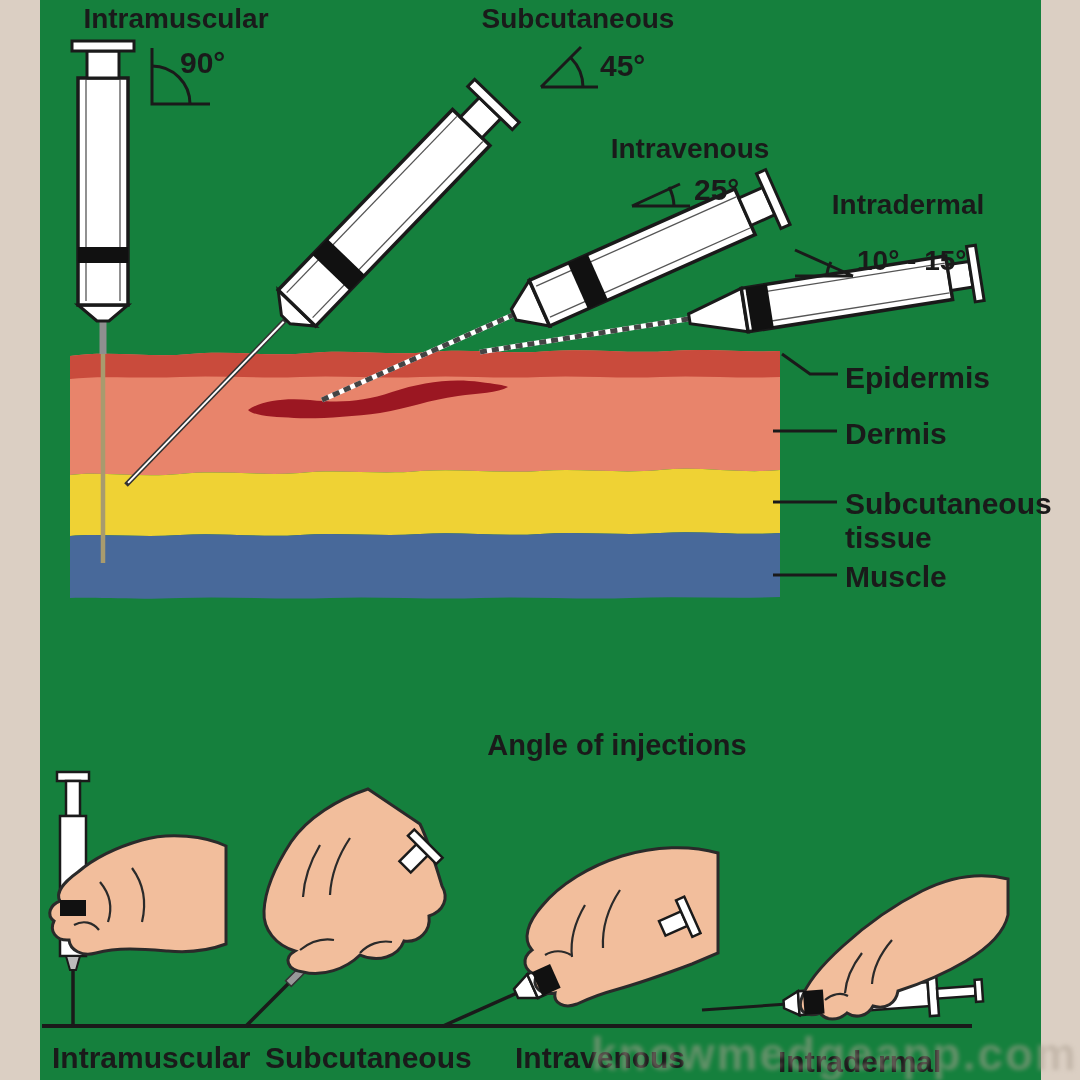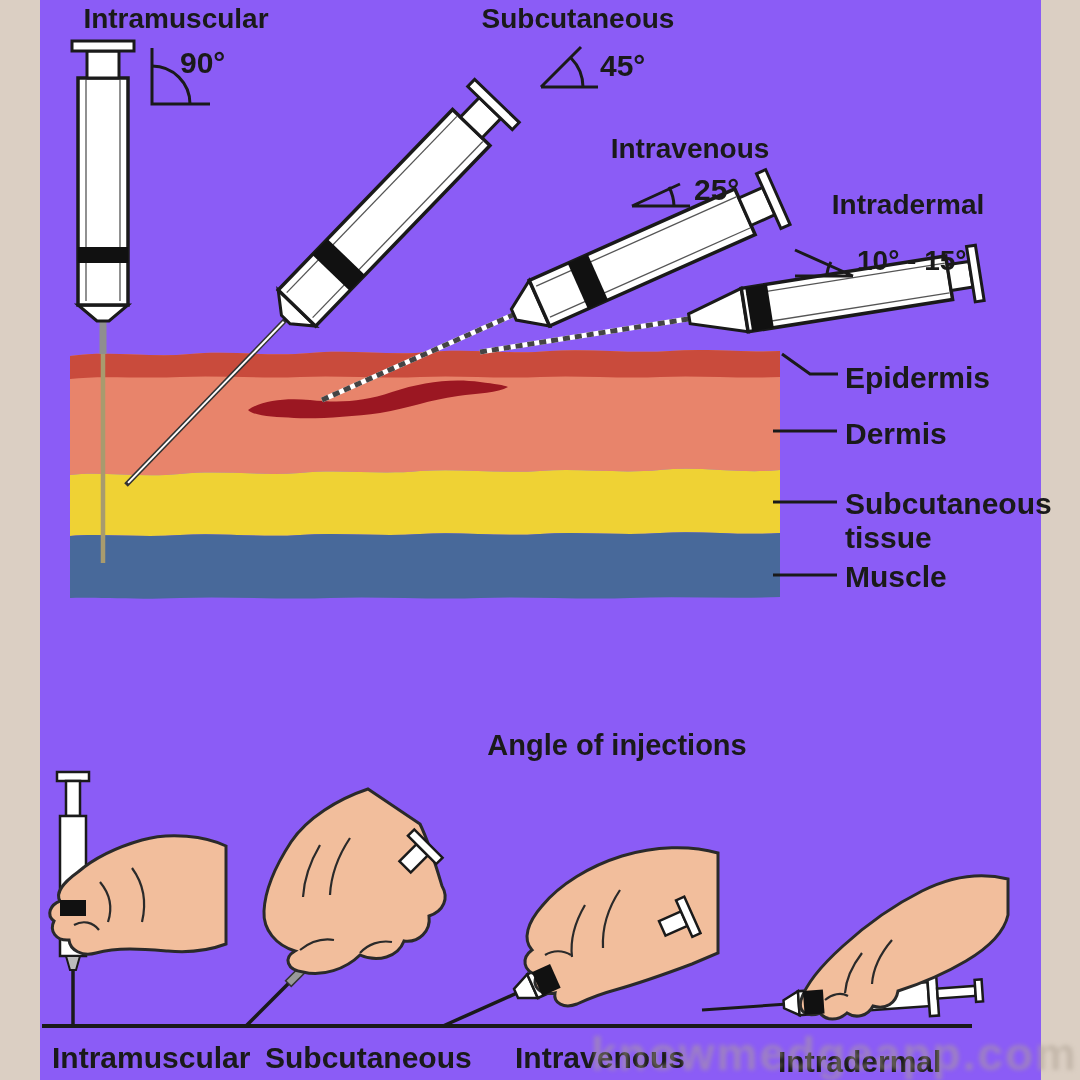--- a/index.html
+++ b/index.html
@@ -1,16 +1,16 @@
 <!DOCTYPE html>
 <html><head>
 <meta charset="utf-8">
 <style>
   html,body{margin:0;padding:0;background:#888;}
-  .canvas{position:relative;width:1080px;height:1080px;background:#8b5cf6;overflow:hidden;
+  .canvas{position:relative;width:1080px;height:1080px;background:#15803d;overflow:hidden;
           font-family:"Liberation Sans",sans-serif;}
   svg{position:absolute;left:0;top:0;}
   text{font-family:"Liberation Sans",sans-serif;fill:#1a1a1a;}
   .title{font-size:28px;font-weight:bold;}
   .angle{font-size:30px;font-weight:bold;}
   .layerlbl{font-size:30px;font-weight:bold;}
   .bottomlbl{font-size:30px;font-weight:bold;}
   .sectitle{font-size:29px;font-weight:bold;}
   .wm{font-size:46px;font-weight:bold;fill:#AFA294;opacity:.5;filter:blur(2.2px);letter-spacing:2px;}
 </style>

